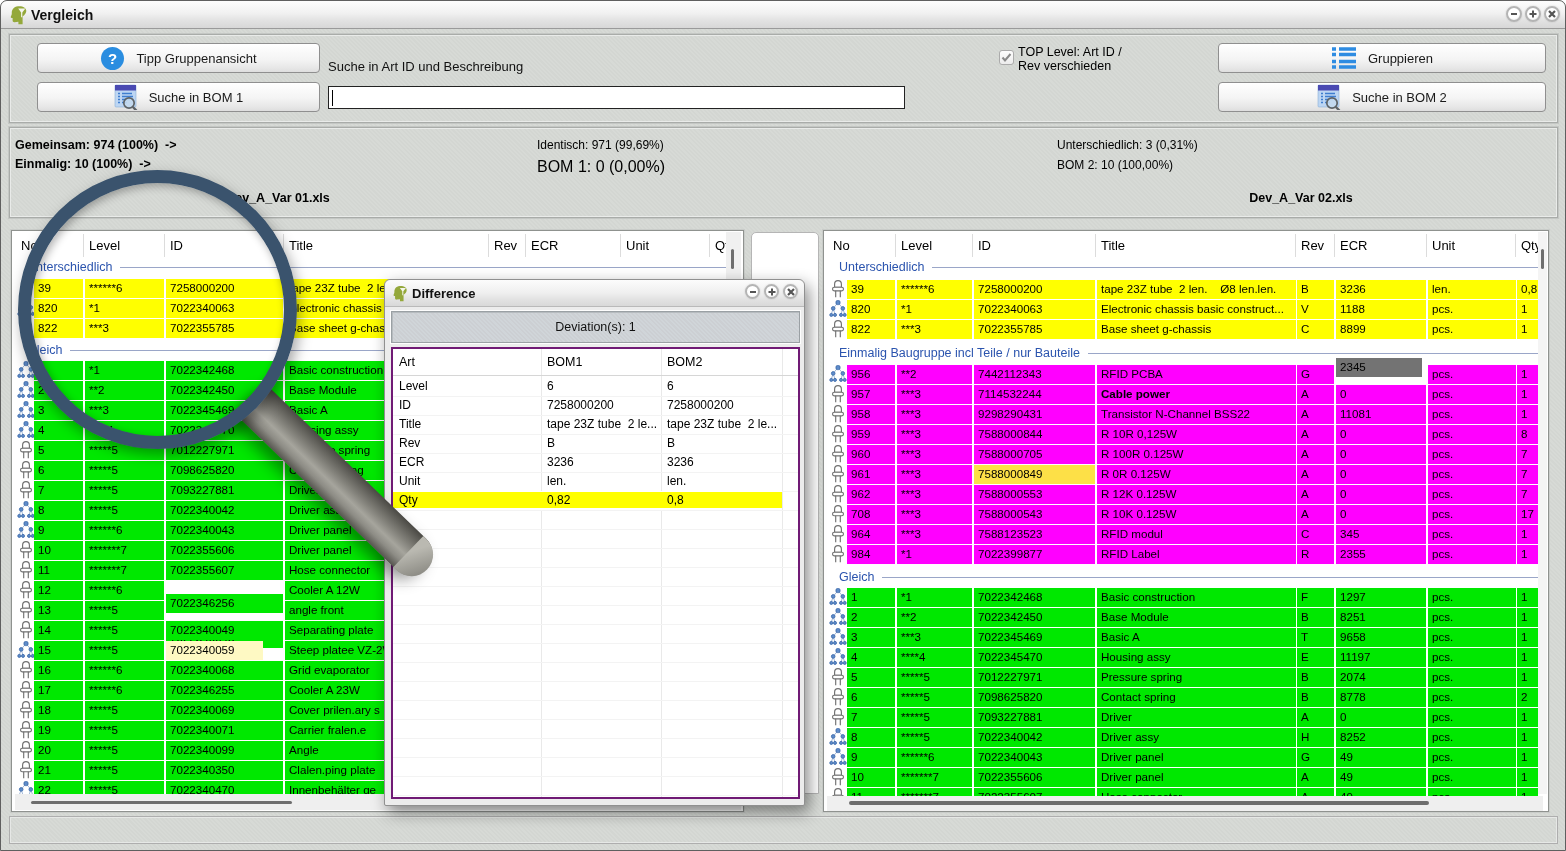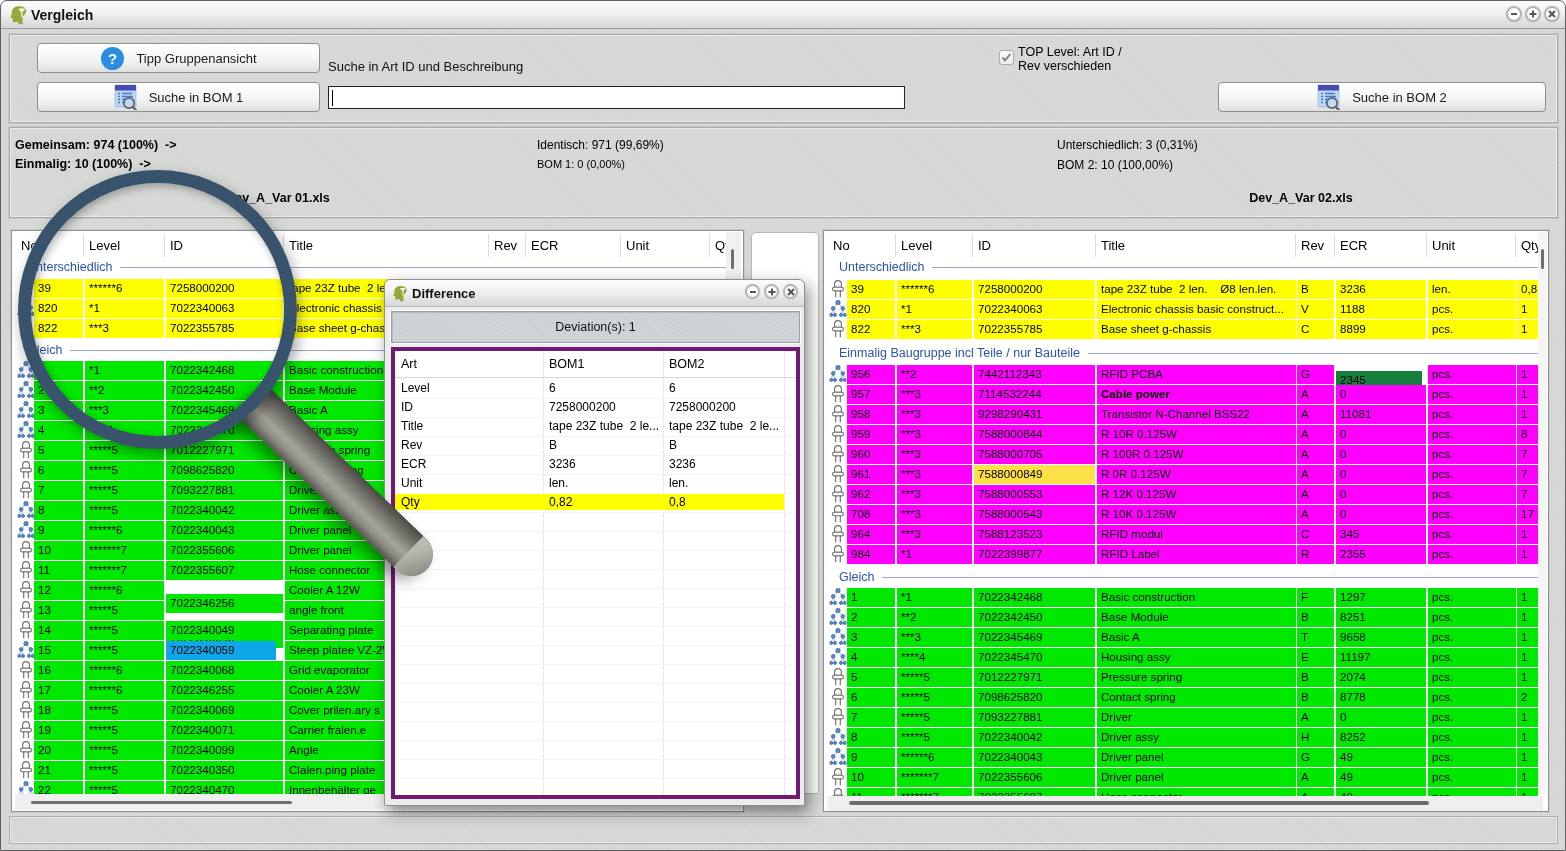--- a/index.html
+++ b/index.html
@@ -39,21 +39,21 @@
  box-shadow:4px 6px 16px rgba(0,0,0,0.45);}
 #dlgtitle{position:absolute;left:0;top:0;right:0;height:27px;
  background:linear-gradient(#fcfcfc,#efefef 50%,#e2e2e2 75%,#d8d8d8);
  border-bottom:1px solid #b9b9b9;border-radius:6px 6px 0 0;}
 #dlgtitle .ttl{position:absolute;left:27px;top:6px;font-size:13px;font-weight:bold;color:#111;}
 #dlg .winbtn{width:15px;height:15px;top:4px;}
 #dev{position:absolute;left:6px;top:31px;width:409px;height:32px;
  background:#ccd1d5;background-image:repeating-linear-gradient(45deg,#cccfd3 0 1.5px,#d0d5d9 1.5px 3px);
  border:1px solid #9aa0a4;box-shadow:inset 1px 1px 0 #b6bbbf, 0 0 0 1px #fdfdfd;
  text-align:center;font-size:12.5px;color:#111;line-height:30px;}
-#dtbl{position:absolute;left:6px;top:67px;width:409px;height:452px;background:#fff;border:4px solid #701a75;overflow:hidden;}
+#dtbl{position:absolute;left:6px;top:67px;width:409px;height:452px;background:#fff;border:2px solid #701a75;overflow:hidden;}
 #dtbl .hc{position:absolute;top:6px;font-size:12.5px;}
 #dtbl .vsep{position:absolute;top:0;bottom:0;width:1px;background:#e9e9e9;}
 #dtbl .hrow{position:absolute;left:0;right:0;height:19px;font-size:12px;}
 #dtbl .hline{position:absolute;left:0;right:0;height:1px;background:#f3f3f3;}
 #dtbl .dc{position:absolute;top:2px;white-space:nowrap;}
 
 #ring{position:absolute;left:17px;top:169px;width:279px;height:279px;border-radius:50%;
  border:13px solid #3a536d;
  box-shadow:3px 6px 14px rgba(0,0,0,0.35), inset 2px 3px 8px rgba(0,0,0,0.30);}
 #handle{position:absolute;left:252px;top:379px;width:241px;height:43px;
@@ -125,32 +125,35 @@
 <label class="sm" style="position:absolute;left:327px;top:58px;font-size:13px;">Suche in Art ID und Beschreibung</label>
 <div style="position:absolute;left:327px;top:85px;width:577px;height:23px;background:#fff;border:1px solid #222;">
       <div style="position:absolute;left:3px;top:3px;width:1px;height:16px;background:#000;"></div>
     </div>
 <div style="position:absolute;left:998px;top:49px;width:15px;height:15px;background:linear-gradient(#fefefe,#ececec);border:1px solid #ababab;border-radius:3px;">
       <svg width="13" height="13" viewBox="0 0 13 13" style="position:absolute;left:0;top:0">
         <path d="M2.5 6.5 L5 9.5 L10.5 3" stroke="#8a8a8a" stroke-width="2" fill="none"></path>
       </svg>
     </div>
 <div class="sm" style="position:absolute;left:1017px;top:44px;font-size:12.5px;line-height:14px;">TOP Level: Art ID /<br>Rev verschieden</div>
+<div class="btn" style="left:1217px;top:42px;width:328px;height:30px;"><svg width="26" height="24" viewBox="0 0 26 24">
+        <path d="M1 3 H5 M8 3 H25 M1 8.5 H5 M8 8.5 H25 M1 15.5 H5 M8 15.5 H25 M1 21 H5 M8 21 H25" stroke="#2e8ce2" stroke-width="3.4"></path>
+      </svg><div class="gap"></div>Gruppieren</div>
 <div class="btn" style="left:1217px;top:81px;width:328px;height:30px;"><svg width="24" height="26" viewBox="0 0 24 26">
         <rect x="1" y="1" width="21" height="22" rx="1" fill="#bdd6f3" stroke="#8aaed6" stroke-width="0.6"></rect>
         <rect x="1" y="1" width="21" height="5.5" fill="#4a4ab2"></rect>
         <path d="M4 9.5 H6 M8 9.5 H18 M4 12.5 H6 M8 12.5 H19 M4 15.5 H6 M8 15.5 H16 M4 18.5 H6 M8 18.5 H13" stroke="#3f7ecf" stroke-width="1.7"></path>
         <circle cx="15" cy="19" r="5.2" fill="#c3d9ee" fill-opacity="0.9" stroke="#5d6367" stroke-width="1.7"></circle>
         <path d="M18.8 23 L22.5 26.5" stroke="#5d6367" stroke-width="2.4"></path>
       </svg><div class="gap"></div>Suche in BOM 2</div>
 <div class="panel" style="left:8px;top:126px;width:1549px;height:91px;"></div>
 <div style="position:absolute;left:14px;top:137px;font-size:12.5px;font-weight:bold;">Gemeinsam: 974 (100%)&nbsp;&nbsp;-&gt;</div>
 <div style="position:absolute;left:14px;top:156px;font-size:12.5px;font-weight:bold;">Einmalig: 10 (100%)&nbsp;&nbsp;-&gt;</div>
 <div style="position:absolute;left:536px;top:137px;font-size:12px;">Identisch: 971 (99,69%)</div>
-<div style="position:absolute;left:536px;top:157px;font-size:11px;">BOM 1: 0 (0,00%)</div>
+<div style="position:absolute;left:536px;top:157px;font-size:16px;">BOM 1: 0 (0,00%)</div>
 <div style="position:absolute;left:1056px;top:137px;font-size:12px;">Unterschiedlich: 3 (0,31%)</div>
 <div style="position:absolute;left:1056px;top:157px;font-size:12px;">BOM 2: 10 (100,00%)</div>
 <div style="position:absolute;left:277px;top:190px;transform:translateX(-50%);font-size:12.5px;font-weight:bold;">Dev_A_Var 01.xls</div>
 <div style="position:absolute;left:1300px;top:190px;transform:translateX(-50%);font-size:12.5px;font-weight:bold;">Dev_A_Var 02.xls</div>
 <div class="tblpanel" style="left:10px;top:229px;width:733px;height:582px;"></div>
     <div style="position:absolute;left:14px;top:233px;width:711px;height:574px;background:#fff;overflow:hidden;">
       <div style="position:absolute;left:6px;top:4px;font-size:13px;">No</div>
       <div style="position:absolute;left:74px;top:4px;font-size:13px;">Level</div>
       <div style="position:absolute;left:155px;top:4px;font-size:13px;">ID</div>
       <div style="position:absolute;left:274px;top:4px;font-size:13px;">Title</div>
@@ -352,21 +355,21 @@
       <div class="cell" style="left:270px;top:387px;width:203px;background:#00e800;">Separating plate</div>
       <div class="cell" style="left:475px;top:387px;width:35px;background:#00e800;">B</div>
       <div class="cell" style="left:512px;top:387px;width:92px;background:#00e800;">1297</div>
       <div class="cell" style="left:607px;top:387px;width:86px;background:#00e800;">pcs.</div>
       <div class="cell" style="left:696px;top:387px;width:40px;background:#00e800;">1</div>
       <svg class="icon" style="left:2px;top:406px" viewBox="0 0 18 19">
         <use href="#i-tree"></use>
       </svg>
       <div class="cell" style="left:19px;top:407px;width:49px;background:#00e800;">15</div>
       <div class="cell" style="left:70px;top:407px;width:79px;background:#00e800;">*****5</div>
-      <div class="cell" style="left:151px;top:407px;width:110px;background:#0ea5e9;">7022340059</div>
+      <div class="cell" style="left:151px;top:407px;width:97px;background:#fef9c3;">7022340059</div>
       <div class="cell" style="left:270px;top:407px;width:203px;background:#00e800;">Steep platee VZ-2WE</div>
       <div class="cell" style="left:475px;top:407px;width:35px;background:#00e800;">C</div>
       <div class="cell" style="left:512px;top:407px;width:92px;background:#00e800;">843</div>
       <div class="cell" style="left:607px;top:407px;width:86px;background:#00e800;">pcs.</div>
       <div class="cell" style="left:696px;top:407px;width:40px;background:#00e800;">1</div>
       <svg class="icon" style="left:2px;top:426px" viewBox="0 0 18 19">
         <use href="#i-part"></use>
       </svg>
       <div class="cell" style="left:19px;top:427px;width:49px;background:#00e800;">16</div>
       <div class="cell" style="left:70px;top:427px;width:79px;background:#00e800;">******6</div>
@@ -501,21 +504,21 @@
       <div class="cell" style="left:690px;top:86px;width:40px;background:#ffff00;">1</div>
       <div class="sect" style="left:12px;top:112px;">Einmalig Baugruppe incl Teile / nur Bauteile<span class="ln" style="left:calc(100% + 8px);width:2000px;"></span></div>
       <svg class="icon" style="left:2px;top:130px" viewBox="0 0 18 19">
         <use href="#i-tree"></use>
       </svg>
       <div class="cell" style="left:20px;top:131px;width:48px;background:#ff00ff;">956</div>
       <div class="cell" style="left:70px;top:131px;width:75px;background:#ff00ff;">**2</div>
       <div class="cell" style="left:147px;top:131px;width:121px;background:#ff00ff;">7442112343</div>
       <div class="cell" style="left:270px;top:131px;width:199px;background:#ff00ff;">RFID PCBA</div>
       <div class="cell" style="left:470px;top:131px;width:37px;background:#ff00ff;">G</div>
-      <div class="cell" style="left:509px;top:137px;width:86px;background:#15803d;">2345</div>
+      <div class="cell" style="left:509px;top:124px;width:86px;background:#737373;">2345</div>
       <div class="cell" style="left:601px;top:131px;width:88px;background:#ff00ff;">pcs.</div>
       <div class="cell" style="left:690px;top:131px;width:40px;background:#ff00ff;">1</div>
       <svg class="icon" style="left:2px;top:150px" viewBox="0 0 18 19">
         <use href="#i-part"></use>
       </svg>
       <div class="cell" style="left:20px;top:151px;width:48px;background:#ff00ff;">957</div>
       <div class="cell" style="left:70px;top:151px;width:75px;background:#ff00ff;">***3</div>
       <div class="cell" style="left:147px;top:151px;width:121px;background:#ff00ff;">7114532244</div>
       <div class="cell" style="left:270px;top:151px;width:199px;background:#ff00ff;font-weight:bold;">Cable power</div>
       <div class="cell" style="left:470px;top:151px;width:37px;background:#ff00ff;">A</div>

